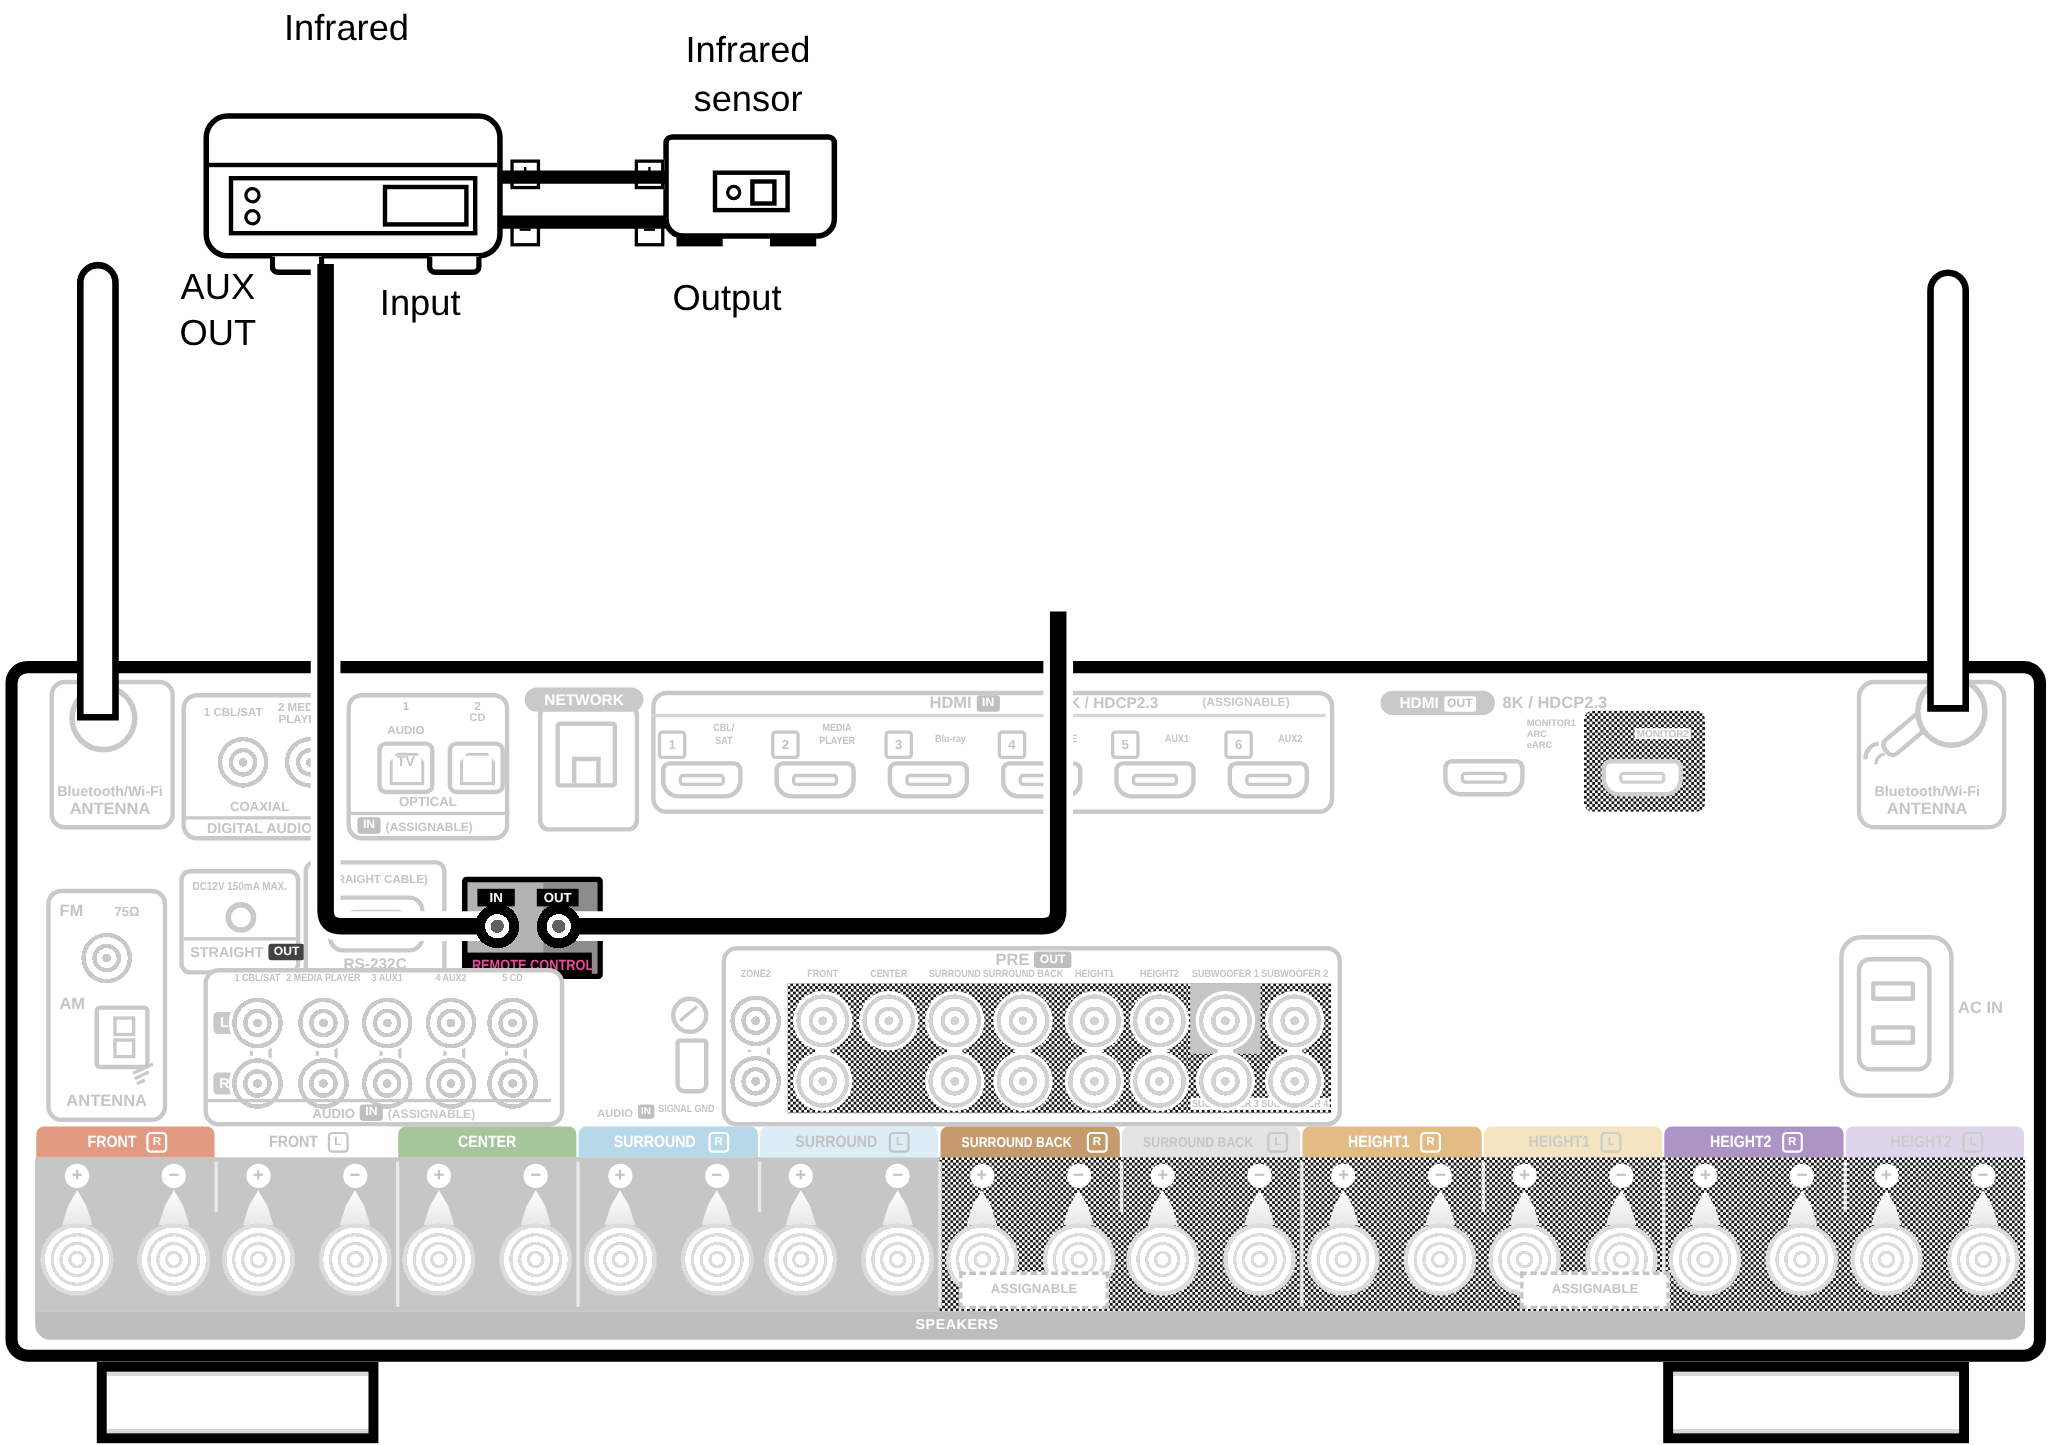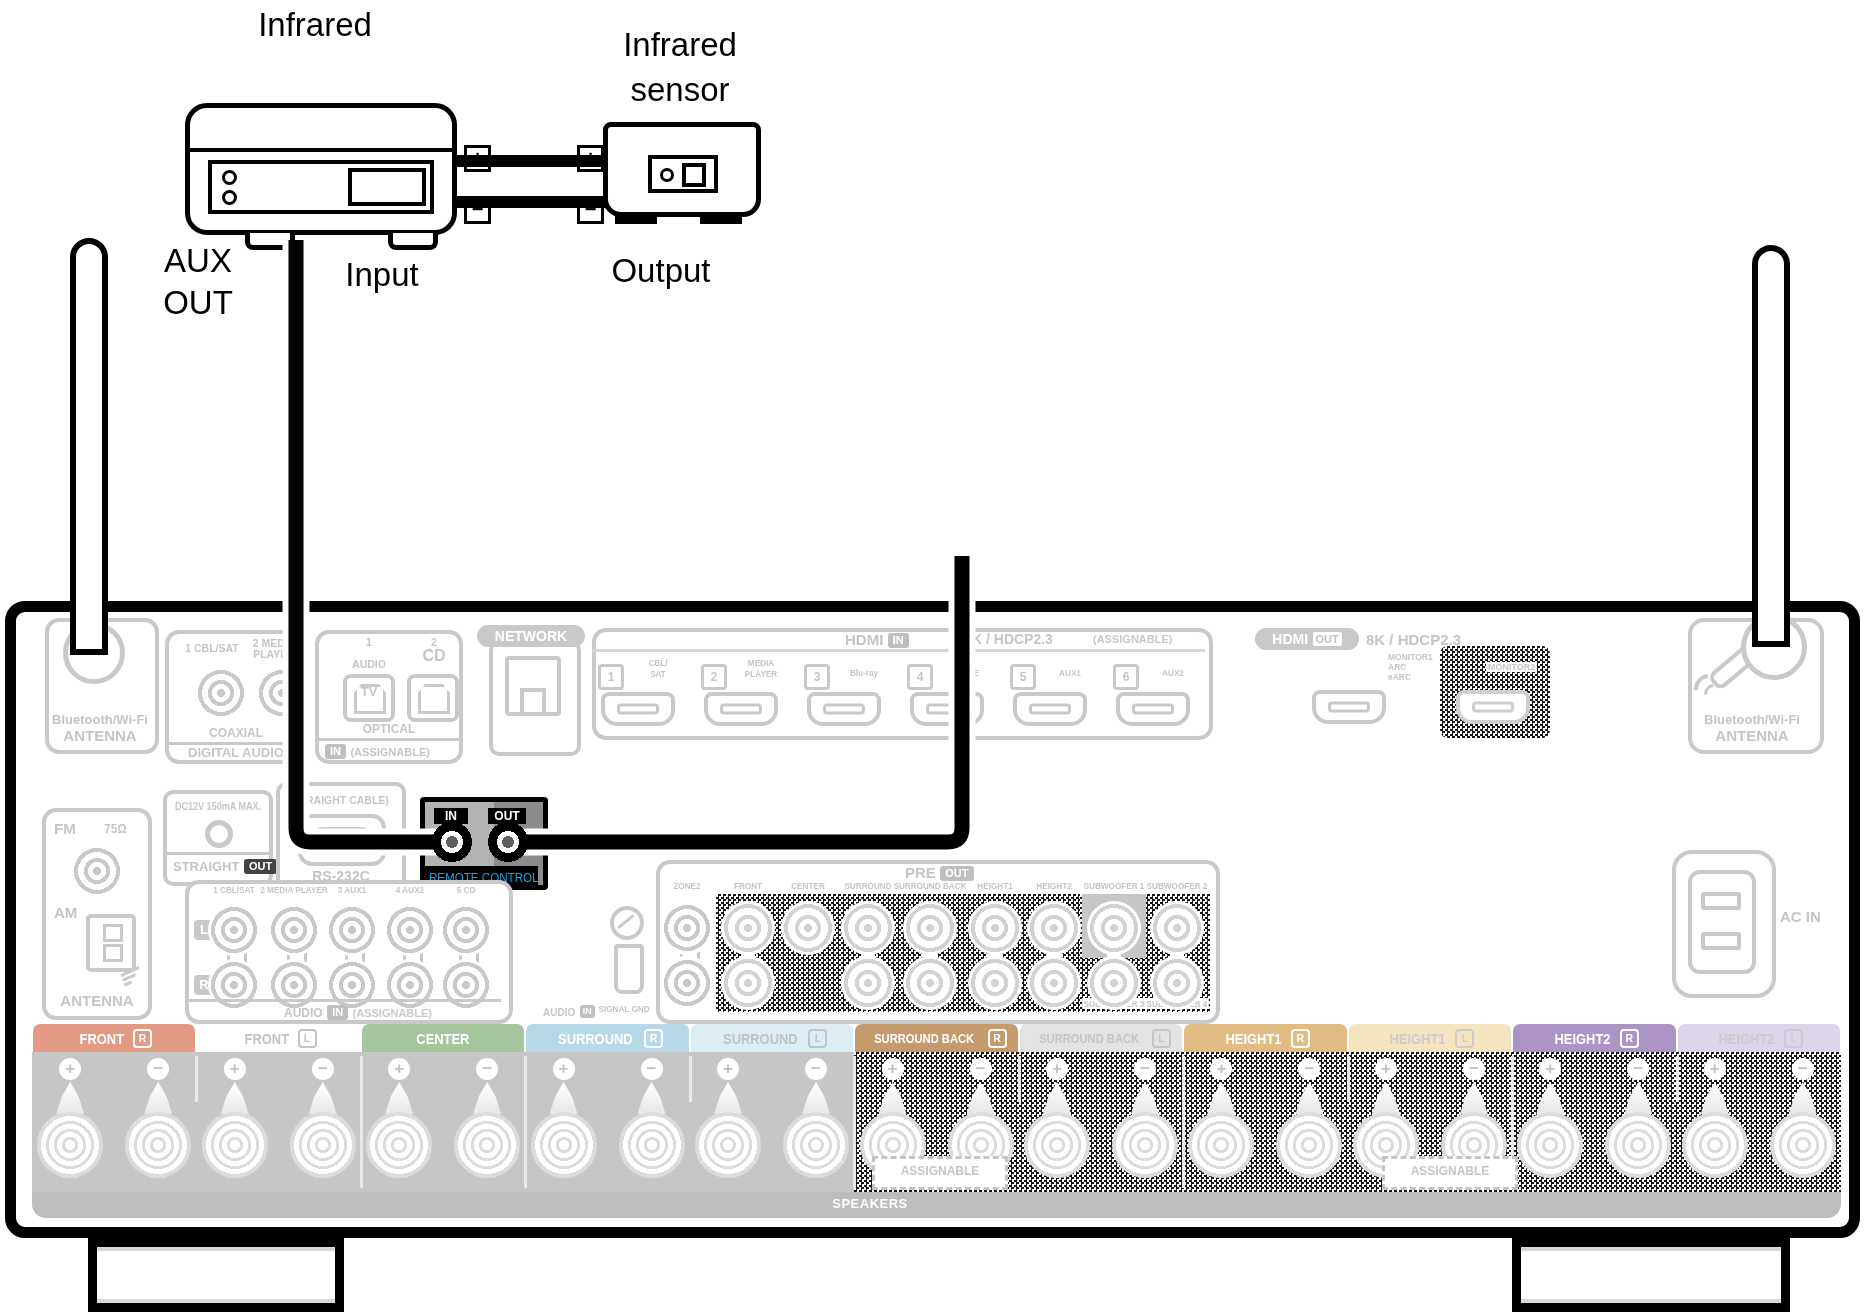--- a/index.html
+++ b/index.html
@@ -89,21 +89,21 @@
     <div class="dimtext" style="left:0;top:92px;width:100%;font-size:12px;">COAXIAL</div>
     <div class="abs" style="left:0;top:108px;width:100%;border-top:3px solid #c9c9c9;"></div>
     <div class="dimtext" style="left:0;top:111px;width:100%;font-size:13px;">DIGITAL AUDIO</div>
   </div>
 
   <div class="dimbox" style="left:315px;top:630px;width:140px;height:126px;">
     <div class="dimtext" style="left:30px;top:2px;width:40px;font-size:10.5px;">1</div>
     <div class="dimtext" style="left:30px;top:8px;width:40px;font-size:13px;margin-top:42px;">TV</div>
     <div class="dimtext" style="left:30px;top:24px;width:40px;font-size:10.5px;">AUDIO</div>
     <div class="dimtext" style="left:95px;top:2px;width:40px;font-size:10.5px;">2</div>
-    <div class="dimtext" style="left:95px;top:13px;width:40px;font-size:16px;">CD</div>
+    <div class="dimtext" style="left:95px;top:13px;width:40px;font-size:10px;">CD</div>
     <div class="abs" style="left:24px;top:40px;width:44px;height:40px;border:4px solid #c9c9c9;border-radius:8px;">
       <div class="abs" style="left:7px;top:6px;width:26px;height:24px;border:3px solid #c9c9c9;clip-path:polygon(22% 0,78% 0,100% 30%,100% 100%,0 100%,0 30%);"></div>
     </div>
     <div class="abs" style="left:88px;top:40px;width:44px;height:40px;border:4px solid #c9c9c9;border-radius:8px;">
       <div class="abs" style="left:7px;top:6px;width:26px;height:24px;border:3px solid #c9c9c9;clip-path:polygon(22% 0,78% 0,100% 30%,100% 100%,0 100%,0 30%);"></div>
     </div>
     <div class="dimtext" style="left:0;top:88px;width:100%;font-size:12px;">OPTICAL</div>
     <div class="abs" style="left:0;top:104px;width:100%;border-top:3px solid #c9c9c9;"></div>
     <div class="abs" style="left:6px;top:108px;">
       <span class="badge">IN</span>
@@ -207,21 +207,21 @@
     <div class="abs" style="left:18px;top:28px;width:80px;height:44px;border:4px solid #c9c9c9;border-radius:14px;">
       <div class="abs" style="left:12px;top:9px;width:50px;height:20px;border:3px solid #c9c9c9;border-radius:8px;"></div>
     </div>
     <div class="dimtext" style="left:0;top:82px;width:100%;font-size:14px;">RS-232C</div>
   </div>
 
   <div class="abs" style="left:420px;top:797px;width:118px;height:83px;border:5px solid #000;border-radius:4px;background:#b3b3b3;">
     <div class="abs" style="right:0;top:0;width:49px;height:100%;background:#8c8c8c;"></div>
     <div class="abs" style="left:9px;top:6px;width:34px;height:16px;background:#000;color:#fff;font-weight:bold;font-size:12px;line-height:16px;text-align:center;">IN</div>
     <div class="abs" style="left:63px;top:6px;width:38px;height:16px;background:#000;color:#fff;font-weight:bold;font-size:12px;line-height:16px;text-align:center;">OUT</div>
-    <div class="abs" style="left:-5px;bottom:-5px;width:118px;height:24px;background:#000;color:#0ea5e9;font-weight:normal;font-size:13.5px;line-height:24px;text-align:left;white-space:nowrap;">
+    <div class="abs" style="left:-5px;bottom:-5px;width:118px;height:24px;background:#000;color:#ec4899;font-weight:bold;font-size:13.5px;line-height:24px;text-align:left;white-space:nowrap;">
       <span class="cond" style="display:inline-block;">REMOTE CONTROL</span>
     </div>
   </div>
 
   <div class="dimbox" style="left:42px;top:808px;width:102px;height:204px;">
     <div class="dimtext" style="left:8px;top:8px;width:32px;font-size:15px;text-align:left;">FM</div>
     <div class="dimtext" style="left:58px;top:10px;width:40px;font-size:12px;text-align:left;">75Ω</div>
     <div class="rca-d" style="left:22px;top:30px;width:58px;height:58px;"></div>
     <div class="dimtext" style="left:8px;top:92px;width:32px;font-size:15px;text-align:left;">AM</div>
     <div class="abs" style="left:40px;top:102px;width:42px;height:50px;border:4px solid #c9c9c9;border-radius:5px;">

